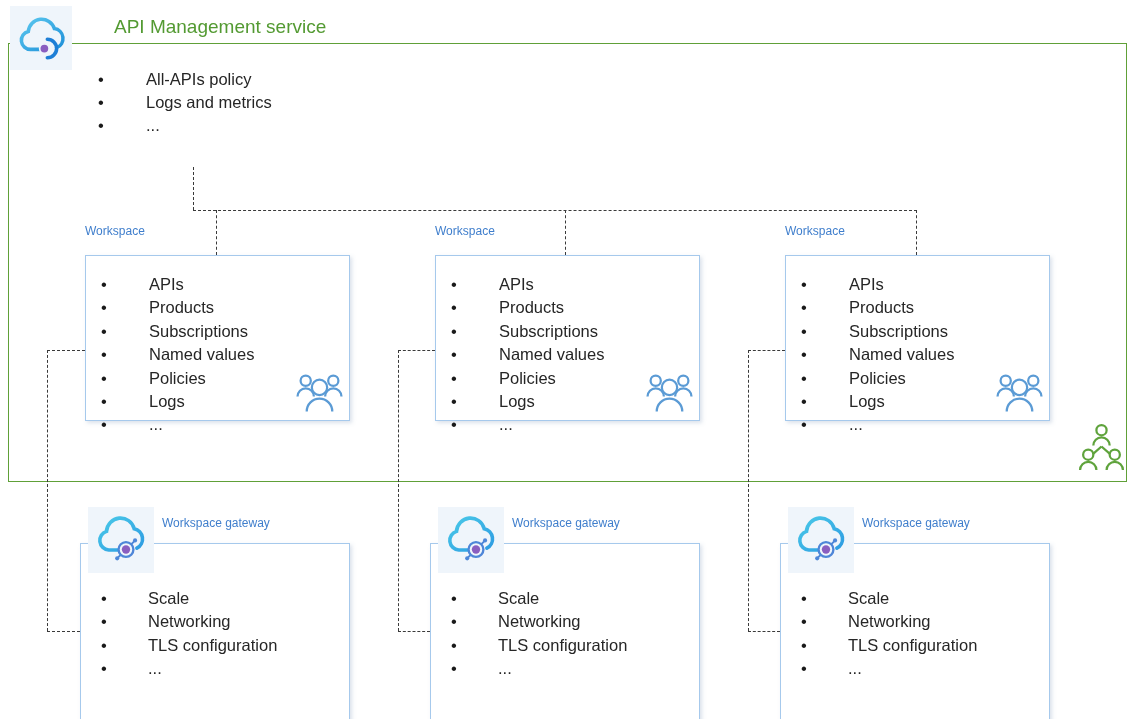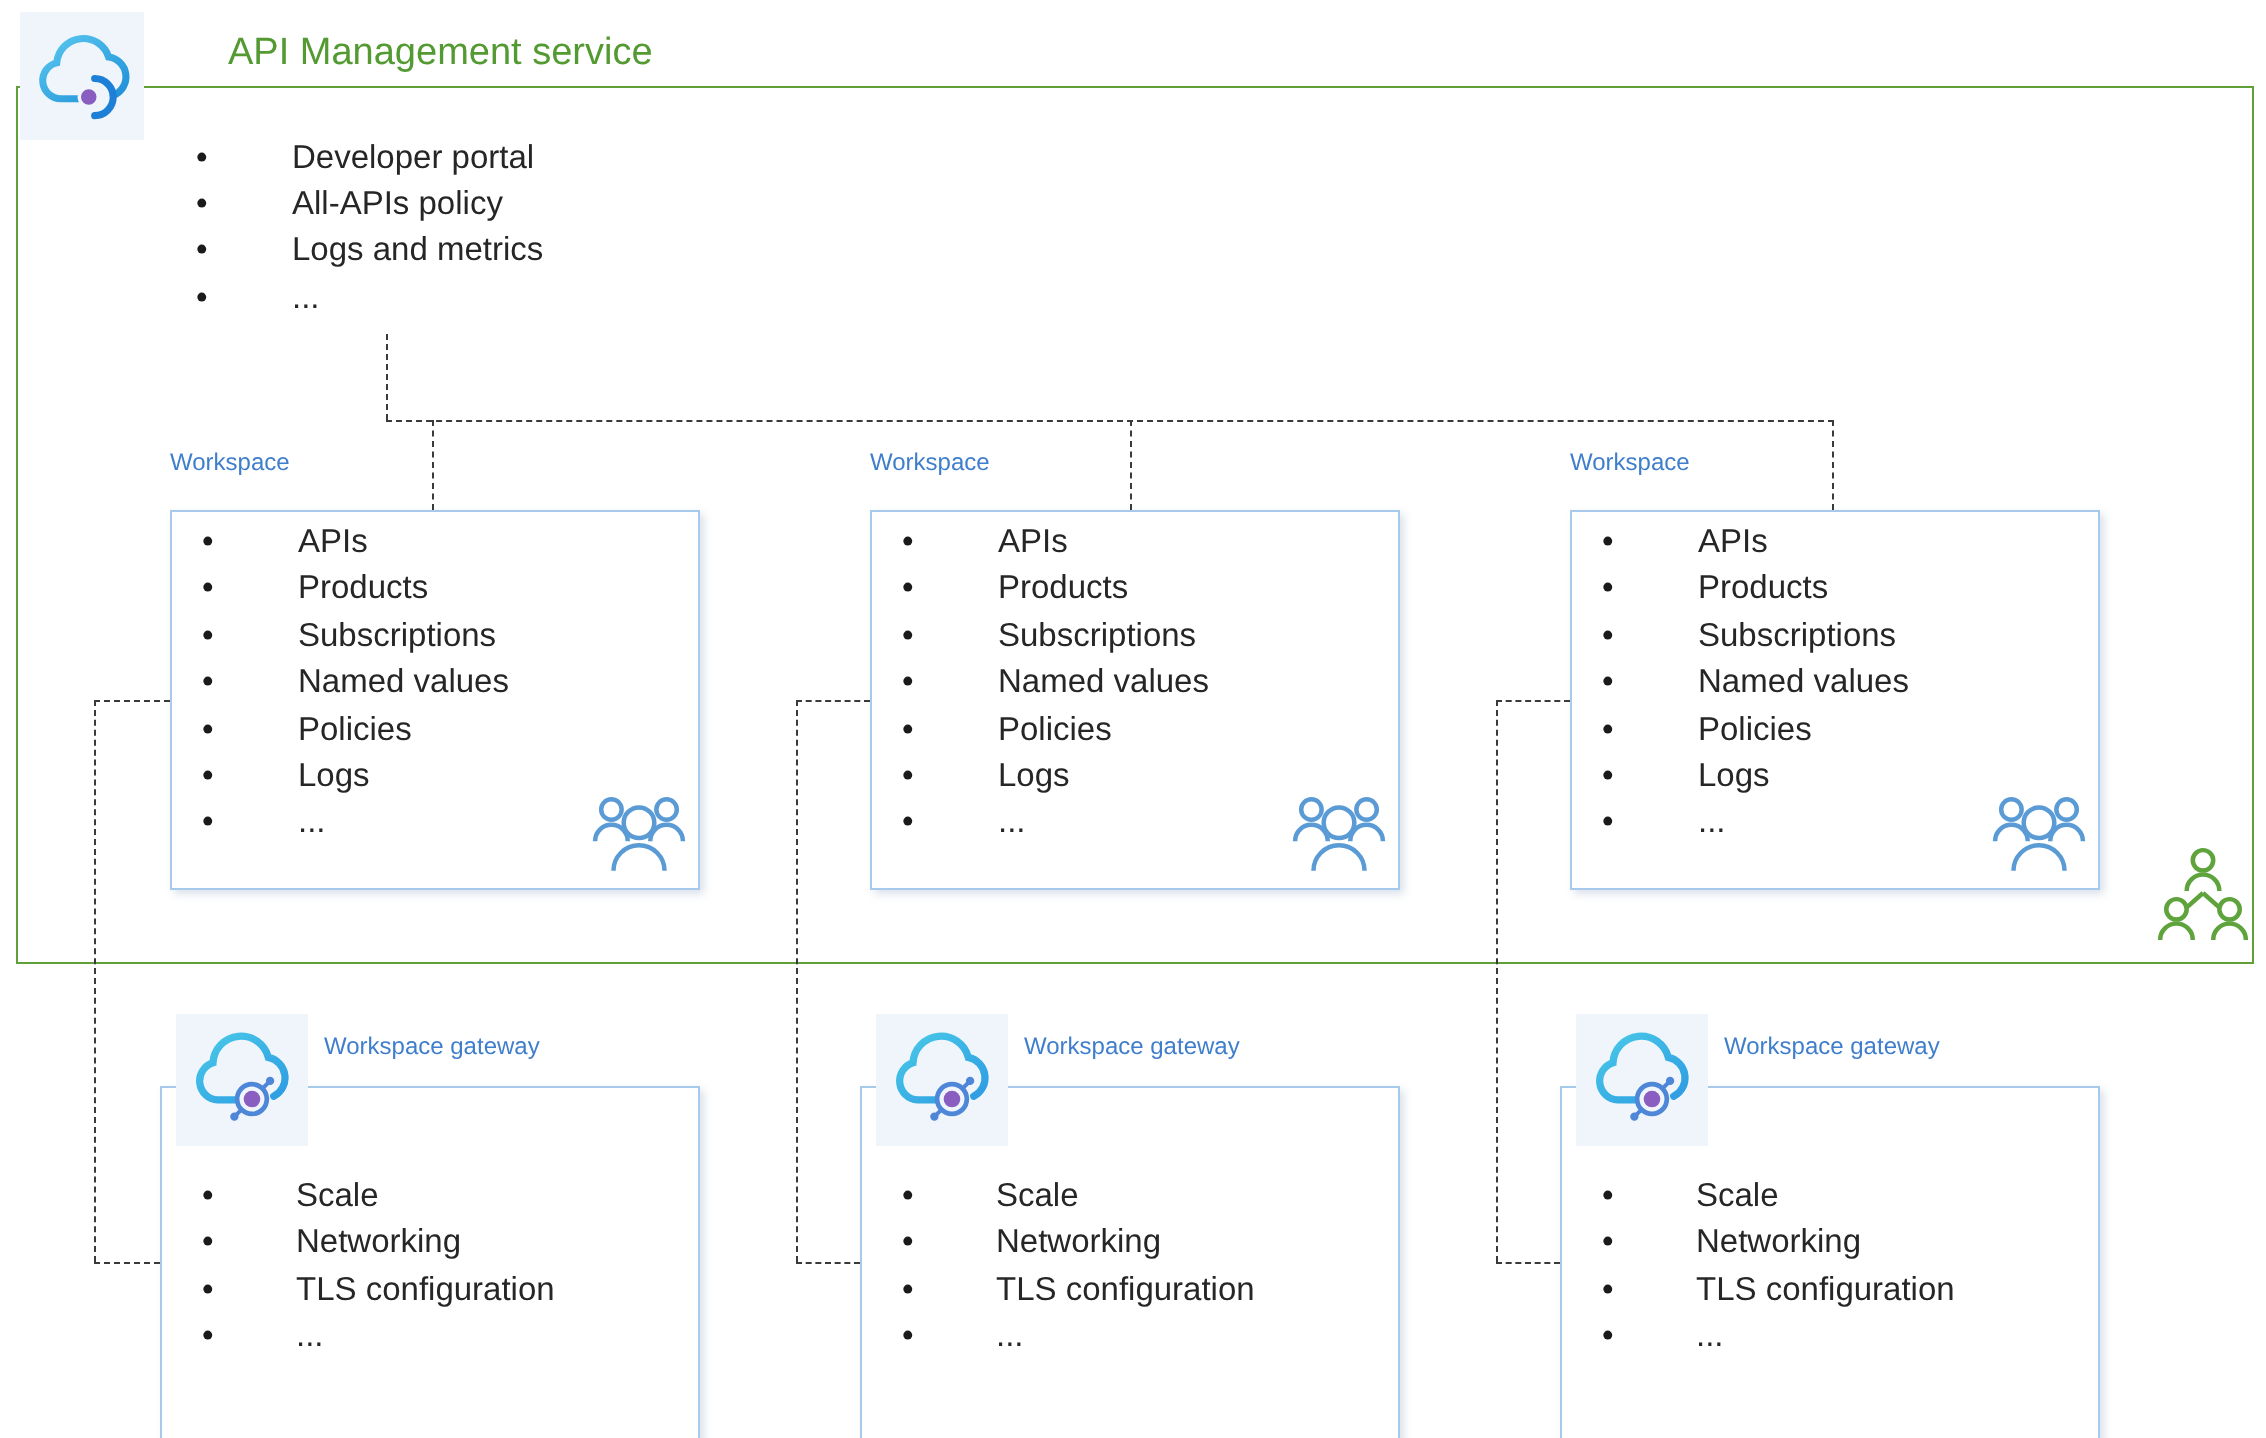--- a/index.html
+++ b/index.html
@@ -14,21 +14,21 @@
     border:1.5px solid #60A038; background:transparent; z-index:1;
   }
   .title-green {
     position:absolute; left:86px; top:16px; font-size:19px; color:#539A32; z-index:5;margin-left:28px;
   }
   .title-blue { position:absolute; font-size:12px; color:#3F7ECC; z-index:5; }
   .box {
     position:absolute; background:#ffffff; border:1.5px solid #A6C9EC;
     box-shadow:2px 2px 4px rgba(110,140,175,0.25); z-index:2;
   }
-  .ws-box { top:255px; width:265px; height:190px; padding-top:4px; }
+  .ws-box { top:255px; width:265px; height:166px; padding-top:17px; }
   .gw-box { top:543px; width:270px; height:210px; padding-top:43px; }
   .icon-tile {
     position:absolute; background:#EFF5FB; z-index:4;
     display:flex; align-items:center; justify-content:center;
   }
   
   .feat { display:flex; line-height:23.4px; font-size:16.5px; color:#262626; }
   .feat::before { content:"\2022"; display:inline-block; flex:0 0 48px; color:#1a1a1a; }
   .svc-feats { position:absolute; left:98px; top:68px; z-index:2; }
   .svc-feats .feat { line-height:23.2px; }
@@ -60,23 +60,20 @@
       <path d="M31.5 45.5 H19.5 A10.8 10.8 0 0 1 17 24.2 A15.8 15.8 0 0 1 47.8 20.8 A11.8 11.8 0 0 1 50.5 43.5" fill="none" stroke="url(#cg1)" stroke-width="4.2" stroke-linecap="round"></path>
       <path d="M39.5 33.5 a10.5 10.5 0 0 1 0 22" fill="none" stroke="#1E7FD6" stroke-width="4.2" stroke-linecap="round"></path>
       <circle cx="36" cy="44.5" r="5.6" fill="#8A5EC0" stroke="#EFF5FB" stroke-width="2"></circle>
     </svg>
   </div>
 
   <div class="title-green">API Management service</div>
 
   <div class="svc-feats">
     <div class="feat">
-        <span>Developer portal</span>
-      </div>
-    <div class="feat">
         <span>All-APIs policy</span>
       </div>
     <div class="feat">
         <span>Logs and metrics</span>
       </div>
     <div class="feat">
         <span>...</span>
       </div>
   </div>
 

